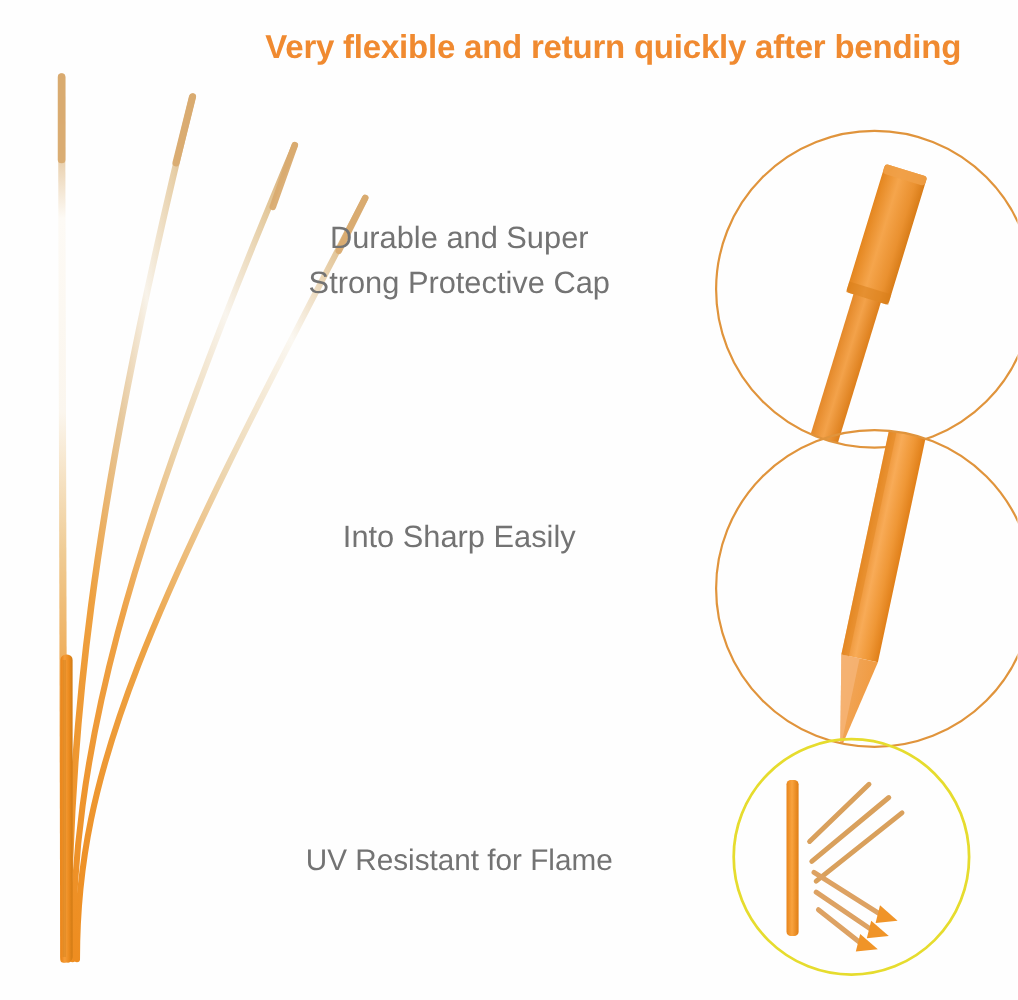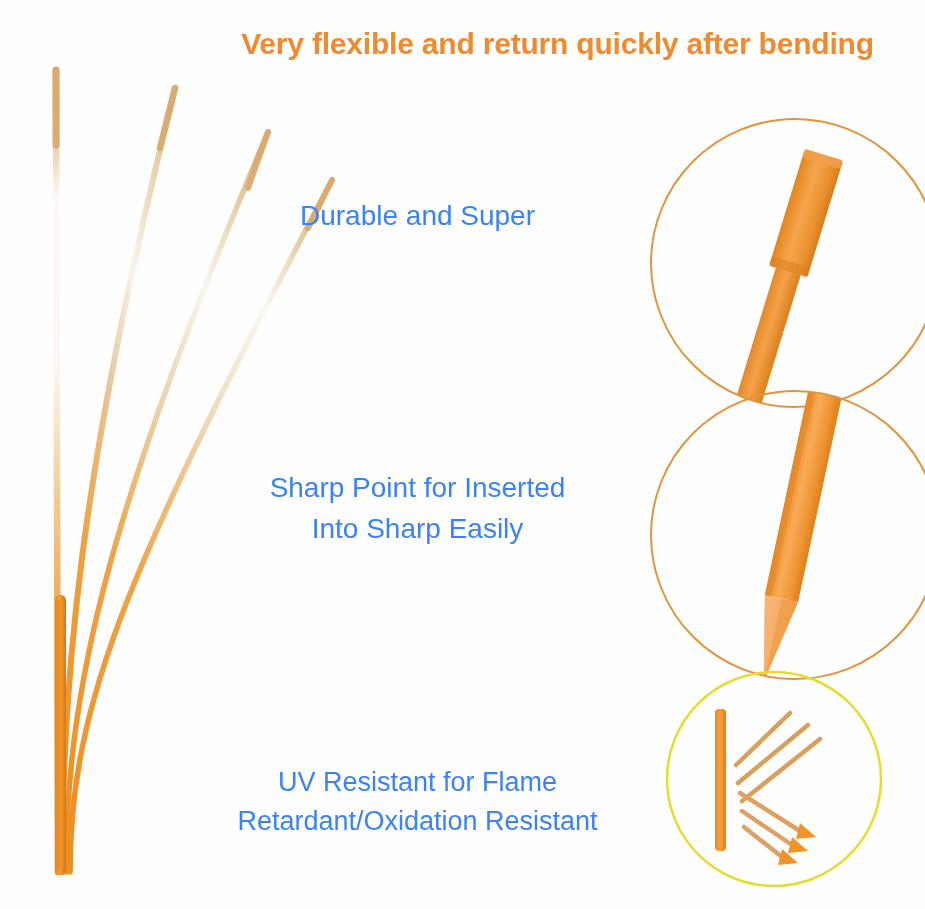--- a/index.html
+++ b/index.html
@@ -52,21 +52,21 @@
   }
   #feature-row-1 { top: 108px; height: 280px; }
   #feature-row-2 { top: 380px; height: 275px; }
   #feature-row-3 { top: 655px; height: 254px; }
 
   .feature-text {
     position: absolute;
     left: 0;
     width: 455px;
     text-align: center;
-    color: #3b82f6;
+    color: #737373;
     font-size: 28px;
     line-height: 1.45;
     font-weight: normal;
   }
   #feature-row-1 .feature-text { top: 88px; }
   #feature-row-2 .feature-text { top: 88px; }
   #feature-row-3 .feature-text { top: 92px; width: 455px; font-size: 27px; margin-top: 16px; }
 
   .feature-text .line { display: block; white-space: nowrap; }
 
@@ -145,20 +145,21 @@
       <path d="M 332 140 L 308 188" stroke="#d9ab70" stroke-width="6" fill="none" stroke-linecap="round" opacity="0.95"></path>
 
       <rect x="55" y="555" width="11" height="280" rx="5" fill="url(#bundleGrad)"></rect>
       <rect x="57" y="560" width="3" height="270" fill="#c97a17" opacity="0.35"></rect>
     </svg>
   </div>
 
   <div class="feature-row" id="feature-row-1">
     <div class="feature-text">
       <span class="line">Durable and Super</span>
+      <span class="line">Strong Protective Cap</span>
     </div>
     <div class="feature-icon">
       <svg width="300" height="300" viewBox="0 0 300 300" xmlns="http://www.w3.org/2000/svg">
         <defs>
           <linearGradient id="capShaft" x1="0" y1="0" x2="1" y2="0">
             <stop offset="0" stop-color="#e4892a"></stop>
             <stop offset="0.45" stop-color="#f3a24a"></stop>
             <stop offset="1" stop-color="#dd7f1c"></stop>
           </linearGradient>
           <linearGradient id="capSleeve" x1="0" y1="0" x2="1" y2="0">
@@ -185,21 +186,20 @@
           </g>
         </g>
 
         <circle cx="150" cy="150" r="144" fill="none" stroke="#e0943c" stroke-width="2"></circle>
       </svg>
     </div>
   </div>
 
   <div class="feature-row" id="feature-row-2">
     <div class="feature-text">
-      <span class="line">Sharp Point for Inserted</span>
       <span class="line">Into Sharp Easily</span>
     </div>
     <div class="feature-icon">
       <svg width="300" height="300" viewBox="0 0 300 300" xmlns="http://www.w3.org/2000/svg">
         <defs>
           <linearGradient id="pointBody" x1="0" y1="0" x2="1" y2="0">
             <stop offset="0" stop-color="#e78a28"></stop>
             <stop offset="0.38" stop-color="#f8ab57"></stop>
             <stop offset="0.72" stop-color="#ef9736"></stop>
             <stop offset="1" stop-color="#e07f18"></stop>
@@ -227,21 +227,20 @@
         </g>
 
         <circle cx="150" cy="150" r="144" fill="none" stroke="#e0943c" stroke-width="2"></circle>
       </svg>
     </div>
   </div>
 
   <div class="feature-row" id="feature-row-3">
     <div class="feature-text">
       <span class="line">UV Resistant for Flame</span>
-      <span class="line">Retardant/Oxidation Resistant</span>
     </div>
     <div class="feature-icon">
       <svg width="228" height="228" viewBox="0 0 228 228" xmlns="http://www.w3.org/2000/svg">
         <defs>
           <linearGradient id="uvBar" x1="0" y1="0" x2="1" y2="0">
             <stop offset="0" stop-color="#e8851c"></stop>
             <stop offset="0.45" stop-color="#f9a33e"></stop>
             <stop offset="1" stop-color="#df7d14"></stop>
           </linearGradient>
         </defs>

